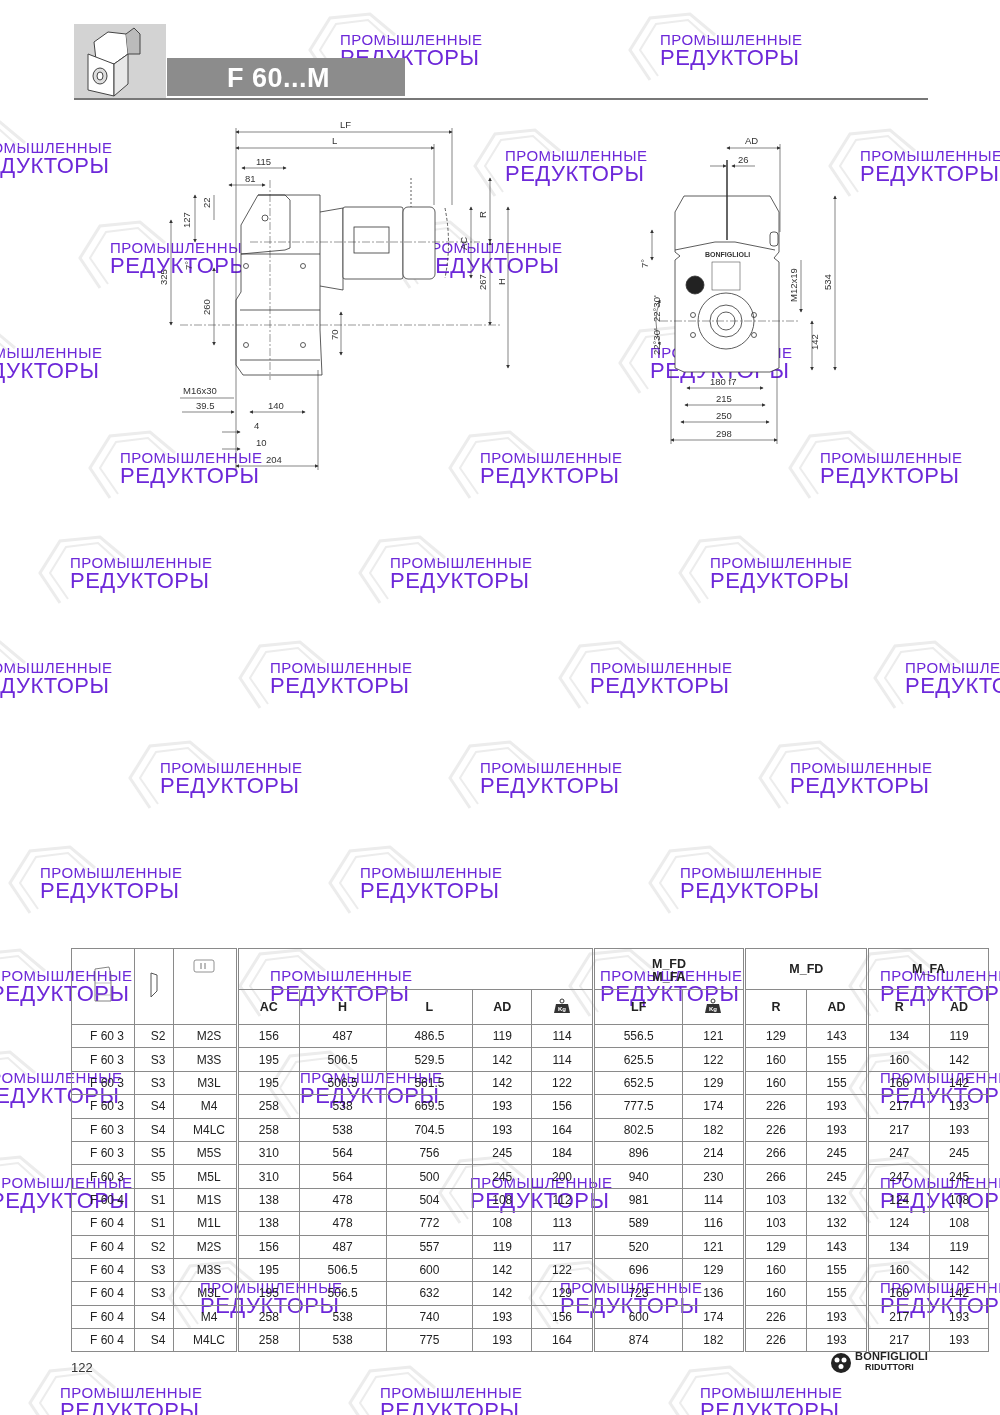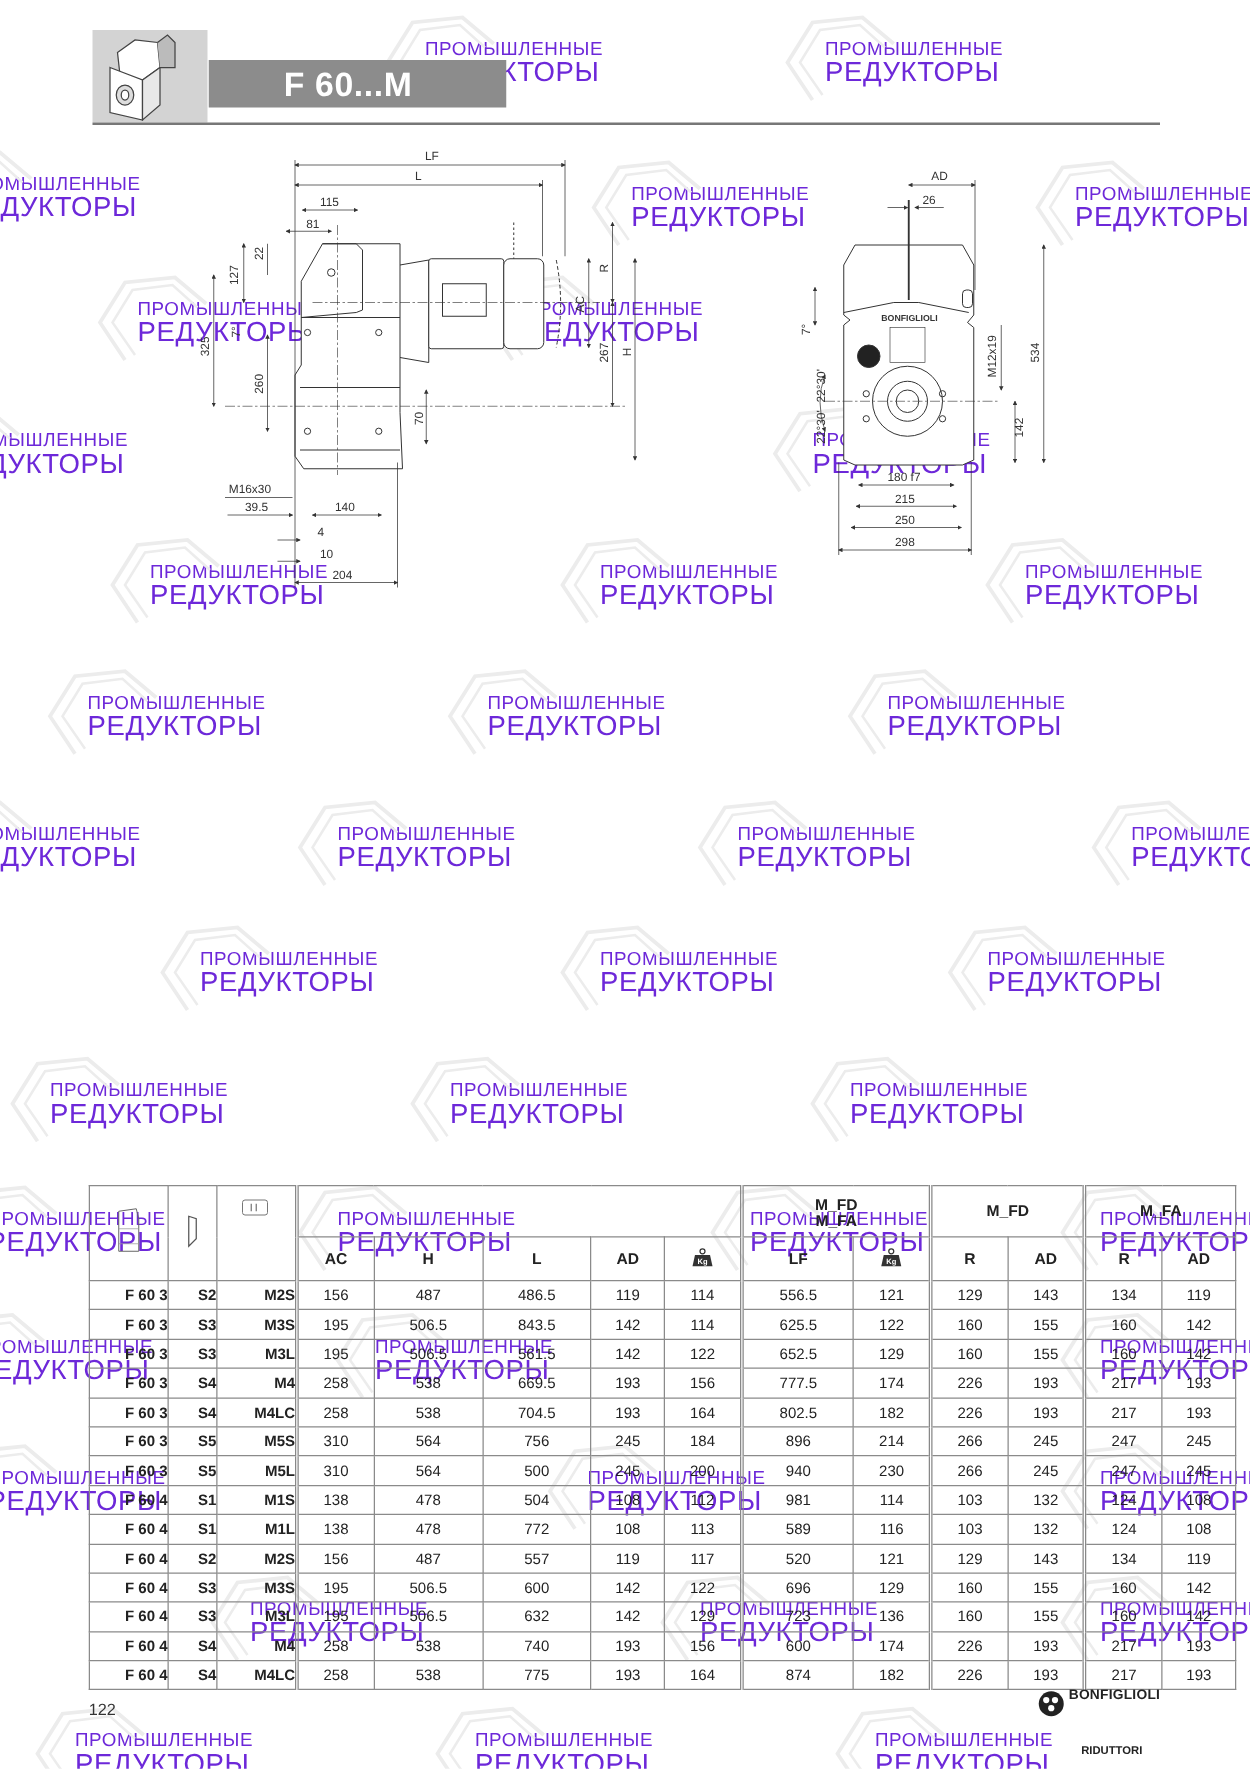--- a/index.html
+++ b/index.html
@@ -4,39 +4,39 @@
 <style>
   html, body { margin:0; padding:0; background:#ffffff; }
   body { width:1000px; height:1415px; position:relative; overflow:hidden; font-family:"Liberation Sans", sans-serif; color:#222; }
   .abs { position:absolute; }
   .wm { position:absolute; color:#6d28d9; font-family:"Liberation Sans", sans-serif; pointer-events:none; line-height:1; white-space:nowrap; }
   .wm .l1 { font-size:15px; letter-spacing:0.5px; }
   .wm .l2 { font-size:22px; letter-spacing:0.5px; }
   .wm svg { position:absolute; left:-40px; top:-22px; }
 
   .thumb { left:74px; top:24px; width:92px; height:74px; background:#d3d3d3; }
-  .title-bar { left:167px; top:48px; width:238px; height:38px; background:#8c8c8c; color:#fff; font-weight:bold; font-size:27px; line-height:40px; text-align:left; padding-left:60px; box-sizing:border-box; letter-spacing:0.5px; }
+  .title-bar { left:167px; top:58px; width:238px; height:38px; background:#8c8c8c; color:#fff; font-weight:bold; font-size:27px; line-height:40px; text-align:left; padding-left:60px; box-sizing:border-box; letter-spacing:0.5px; }
   .hr { left:74px; top:98px; width:854px; height:2px; background:#777; }
 
   .dwg { position:absolute; left:0; top:0; }
   .dwg text { font-family:"Liberation Sans", sans-serif; font-size:9.5px; fill:#333; }
 
   table.spec { position:absolute; left:71px; top:948px; width:918px; border-collapse:collapse; font-size:12px; }
   table.spec td, table.spec th { border:1px solid #8a8a8a; text-align:center; height:22.4px; padding:0; font-weight:normal; }
   table.spec { border:1.5px solid #555; }
-  table.spec td.b { font-weight:bold; text-align:right; padding-left:8px; }
+  table.spec td.b { font-weight:normal; text-align:center; padding-left:8px; }
   table.spec th { font-weight:bold; font-size:12.5px; }
   table.spec .thick-l { border-left:3px double #888; }
   table.spec .hdr-top td, table.spec .hdr-top th { height:36px; }
   table.spec .hdr-bot th { height:34px; }
 
   .pageno { left:71px; top:1360px; font-size:13px; color:#333; }
   .brand { left:830px; top:1350px; }
   .brand .t1 { position:absolute; left:25px; top:0px; font-weight:bold; font-size:11px; letter-spacing:0.2px; color:#222; }
-  .brand .t2 { position:absolute; left:35px; top:12px; font-weight:bold; font-size:9px; color:#222;margin-top:33px; }
+  .brand .t2 { position:absolute; left:35px; top:12px; font-weight:bold; font-size:9px; color:#222; }
 </style>
 </head>
 <body>
 
 <div id="wm-layer">
     <div class="wm" style="left: 340px; top: 32px;">
       <svg width="120" height="80" viewBox="0 0 120 80">
         <path d="M30 70 L10 40 L30 8 L70 4 L95 25" fill="none" stroke="#ececec" stroke-width="3"></path>
         <path d="M38 66 L20 40 L36 14 L68 10 L88 28" fill="none" stroke="#ececec" stroke-width="2"></path>
       </svg>
@@ -581,21 +581,21 @@
         <td>143</td>
         <td class="thick-l">134</td>
         <td>119</td>
       </tr>
       <tr>
         <td class="b">F 60 3</td>
         <td class="b">S3</td>
         <td class="b">M3S</td>
         <td class="thick-l">195</td>
         <td>506.5</td>
-        <td>843.5</td>
+        <td>529.5</td>
         <td>142</td>
         <td>114</td>
         <td class="thick-l">625.5</td>
         <td>122</td>
         <td class="thick-l">160</td>
         <td>155</td>
         <td class="thick-l">160</td>
         <td>142</td>
       </tr>
       <tr>

